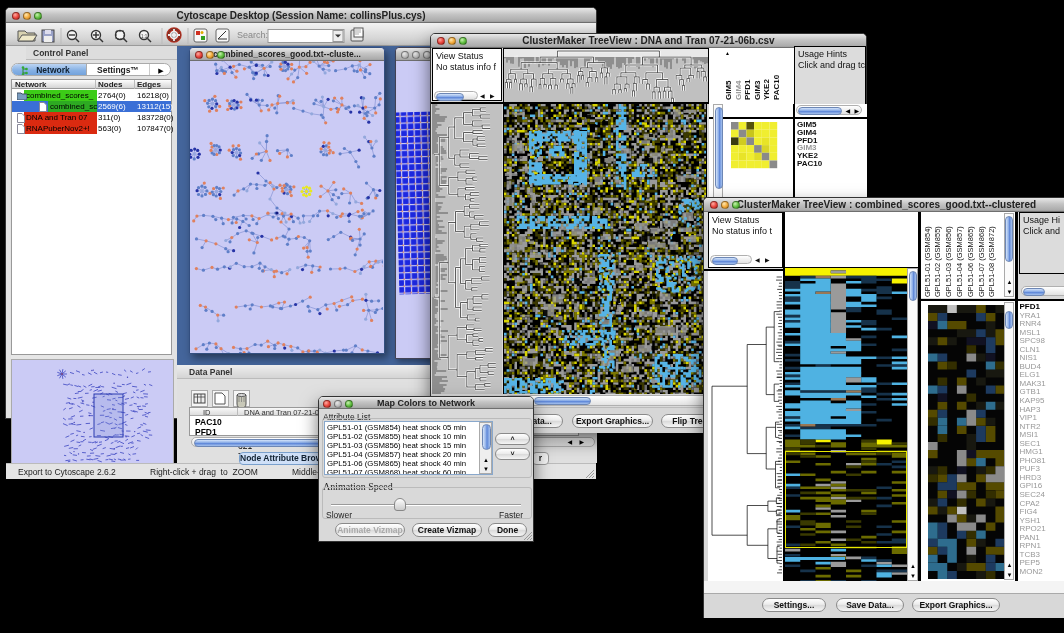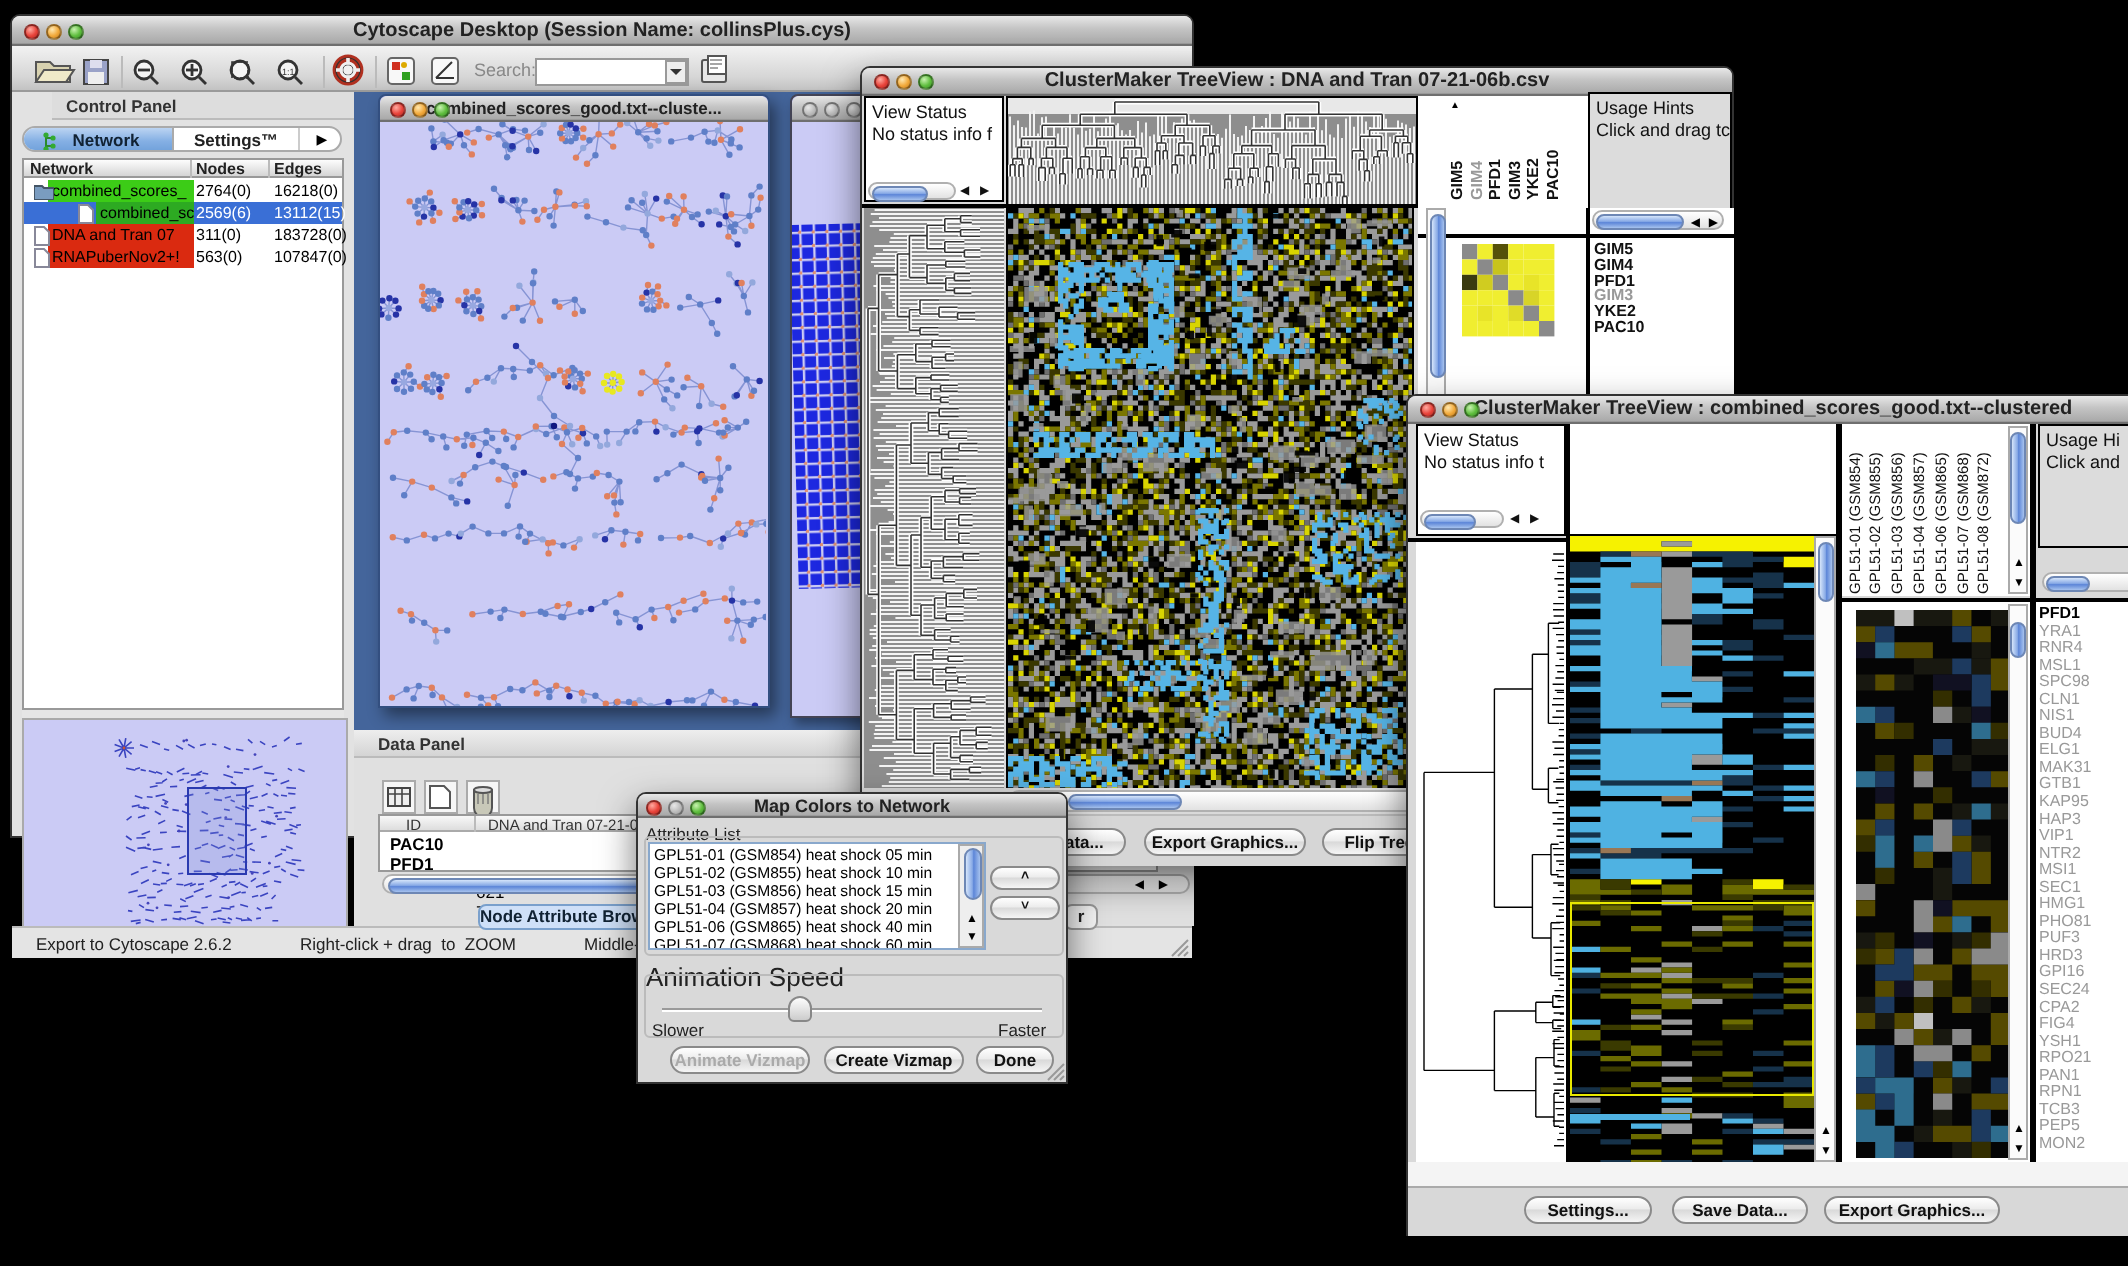--- a/index.html
+++ b/index.html
@@ -1005,21 +1005,21 @@
     <div class="abs" style="left:4px; top:15px; font-size:8.5px; color:#222;">Attribute List</div>
     <div class="abs" style="left:3px; top:21px; width:210px; height:60px; border:1px solid #bbb; border-radius:3px;"></div>
     <div class="abs" style="left:5px; top:24px; width:169px; height:54px; background:#fff;border:1px solid #89a8cc; font-size:7.8px; line-height:9.1px; color:#000; overflow:hidden;padding:1px 0 0 2px;">GPL51-01 (GSM854) heat shock 05 min<br>GPL51-02 (GSM855) heat shock 10 min<br>GPL51-03 (GSM856) heat shock 15 min<br>GPL51-04 (GSM857) heat shock 20 min<br>GPL51-06 (GSM865) heat shock 40 min<br>GPL51-07 (GSM868) heat shock 60 min</div>
     <div class="vsb" style="left:160px; top:25px; width:13px; height:52px; background:#eee;">
       <div class="pill" style="left:1.5px; top:1px; height:26px; width:9px;"></div>
       <span style="position:absolute; left:3px; bottom:10px; font-size:6px;">▲</span>
       <span style="position:absolute; left:3px; bottom:1px; font-size:6px;">▼</span>
     </div>
     <div class="aquabtn" style="left:176px; top:36px; width:35px; height:12px; line-height:10px; font-size:7px;">˄</div>
     <div class="aquabtn" style="left:176px; top:51px; width:35px; height:12px; line-height:10px; font-size:7px;">˅</div>
-    <div class="abs" style="left:4px; top:84px; font-size:13px; color:#222;">Animation Speed</div>
+    <div class="abs" style="left:4px; top:84px; font-size:10px; color:#222;font-family:Liberation Serif, serif;">Animation Speed</div>
     <div class="abs" style="left:3px; top:90px; width:210px; height:32px; border:1px solid #bbb; border-radius:3px;"></div>
     <div class="abs" style="left:12px; top:107px; width:190px; height:2px; background:#9a9a9a; border-bottom:1px solid #fff;"></div>
     <div class="abs" style="left:75px; top:101px; width:12px; height:13px;background:linear-gradient(#fdfdfd,#ccc); border:1px solid #888; border-radius:6px 6px 3px 3px;"></div>
     <div class="abs" style="left:7px; top:113px; font-size:8.5px; color:#222;">Slower</div>
     <div class="abs" style="left:180px; top:113px; font-size:8.5px; color:#222;">Faster</div>
     <div class="aquabtn" style="left:16px; top:126px; width:70px; color:#aaa;">Animate Vizmap</div>
     <div class="aquabtn" style="left:93px; top:126px; width:70px;">Create Vizmap</div>
     <div class="aquabtn" style="left:169px; top:126px; width:39px;">Done</div>
     <svg width="10" height="10" style="position:absolute; right:0; bottom:0;">
       <path d="M9 1L1 9M9 4L4 9M9 7L7 9" stroke="#999" stroke-width="1"></path>

